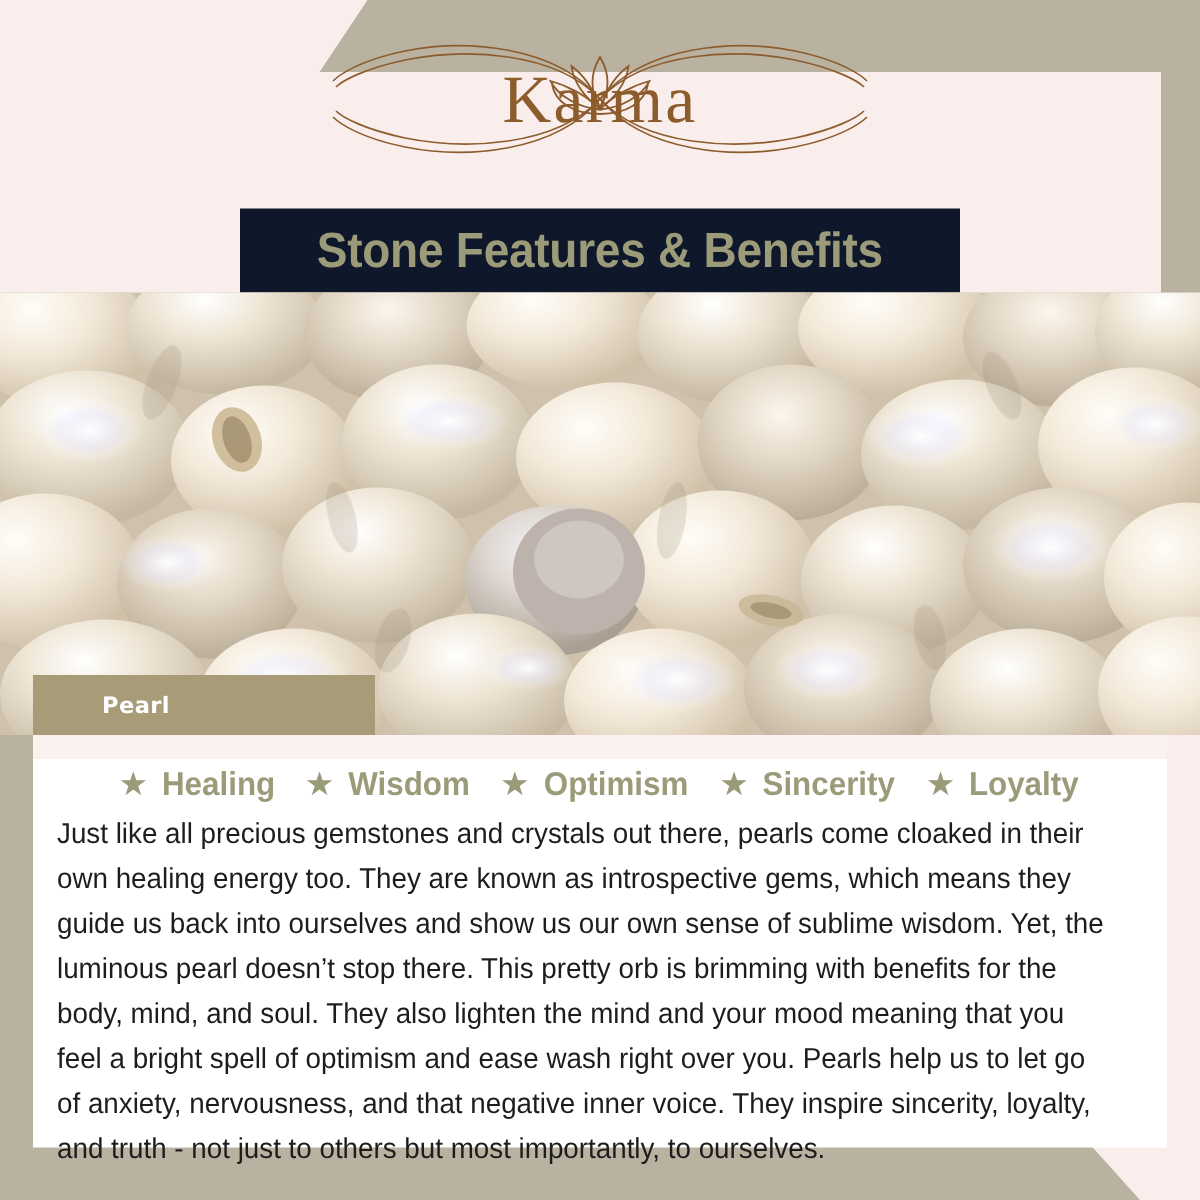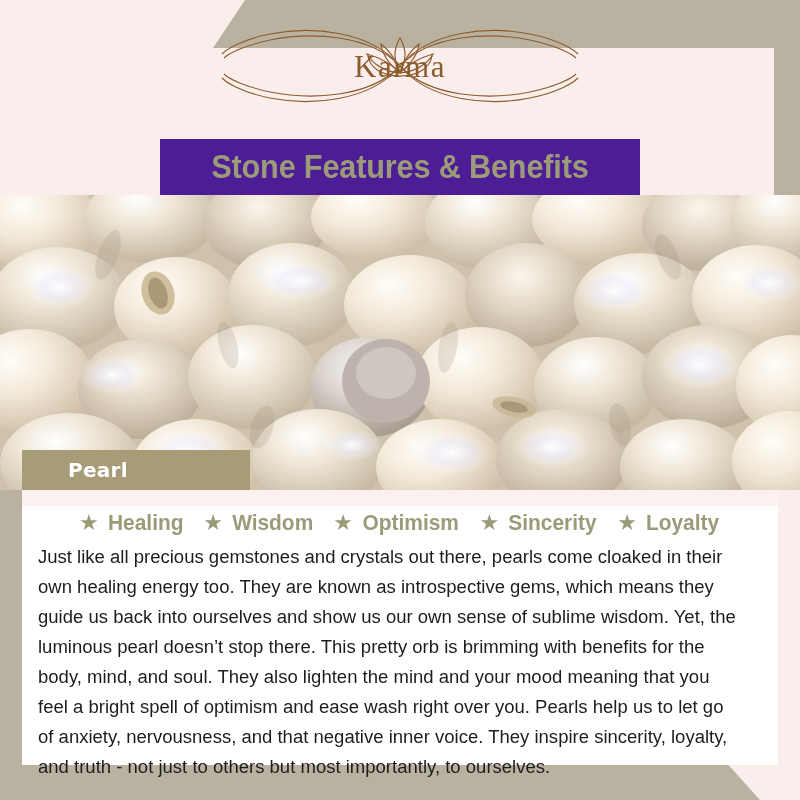--- a/index.html
+++ b/index.html
@@ -47,30 +47,30 @@
   .logo-wrap {
     position:relative;
     width:420px; height:92px;
     display:flex; align-items:center; justify-content:center;
   }
   .logo-swirl { position:absolute; inset:0; }
   .logo-text {
     position:relative; z-index:2;
     display:flex; align-items:center; gap:6px;
     font-family:"Liberation Serif", serif;
-    font-size:31px; letter-spacing:1.5px;
+    font-size:45px; letter-spacing:1.5px;
     color:#8c5c2d;
     line-height:1;
   }
   .logo-word { padding:0 34px; }
 
   
   .title-band {
     position:absolute; top:139px; left:160px; width:480px; height:56px;
-    background:#4c1d95;
+    background:#0f172a;
     display:flex; align-items:center; justify-content:center;
   }
   .title-text {
     font-family:"Liberation Sans Narrow","Liberation Sans",sans-serif;
     font-weight:bold;
     font-size:33px;
     letter-spacing:-0.2px;
     color:#9b9b7a;
     transform:scaleX(0.93);
     white-space:nowrap;
@@ -85,21 +85,21 @@
   .photo svg { display:block; width:800px; height:295px; }
 
   
   .stone-band {
     position:absolute; top:450px; left:22px; width:228px; height:40px;
     background:#a79c77;
     display:flex; align-items:center;
     padding-left:46px;
   }
   .stone-name {
-    color:#ffffff; font-weight:bold; font-size:20px;
+    color:#ffffff; font-weight:bold; font-size:15px;
     letter-spacing:0.3px;
     font-family:"DejaVu Sans", sans-serif;
   }
 
   
   .content {
     position:absolute; top:490px; left:22px;
     width:756px; height:275px;
     background:#ffffff;
   }

